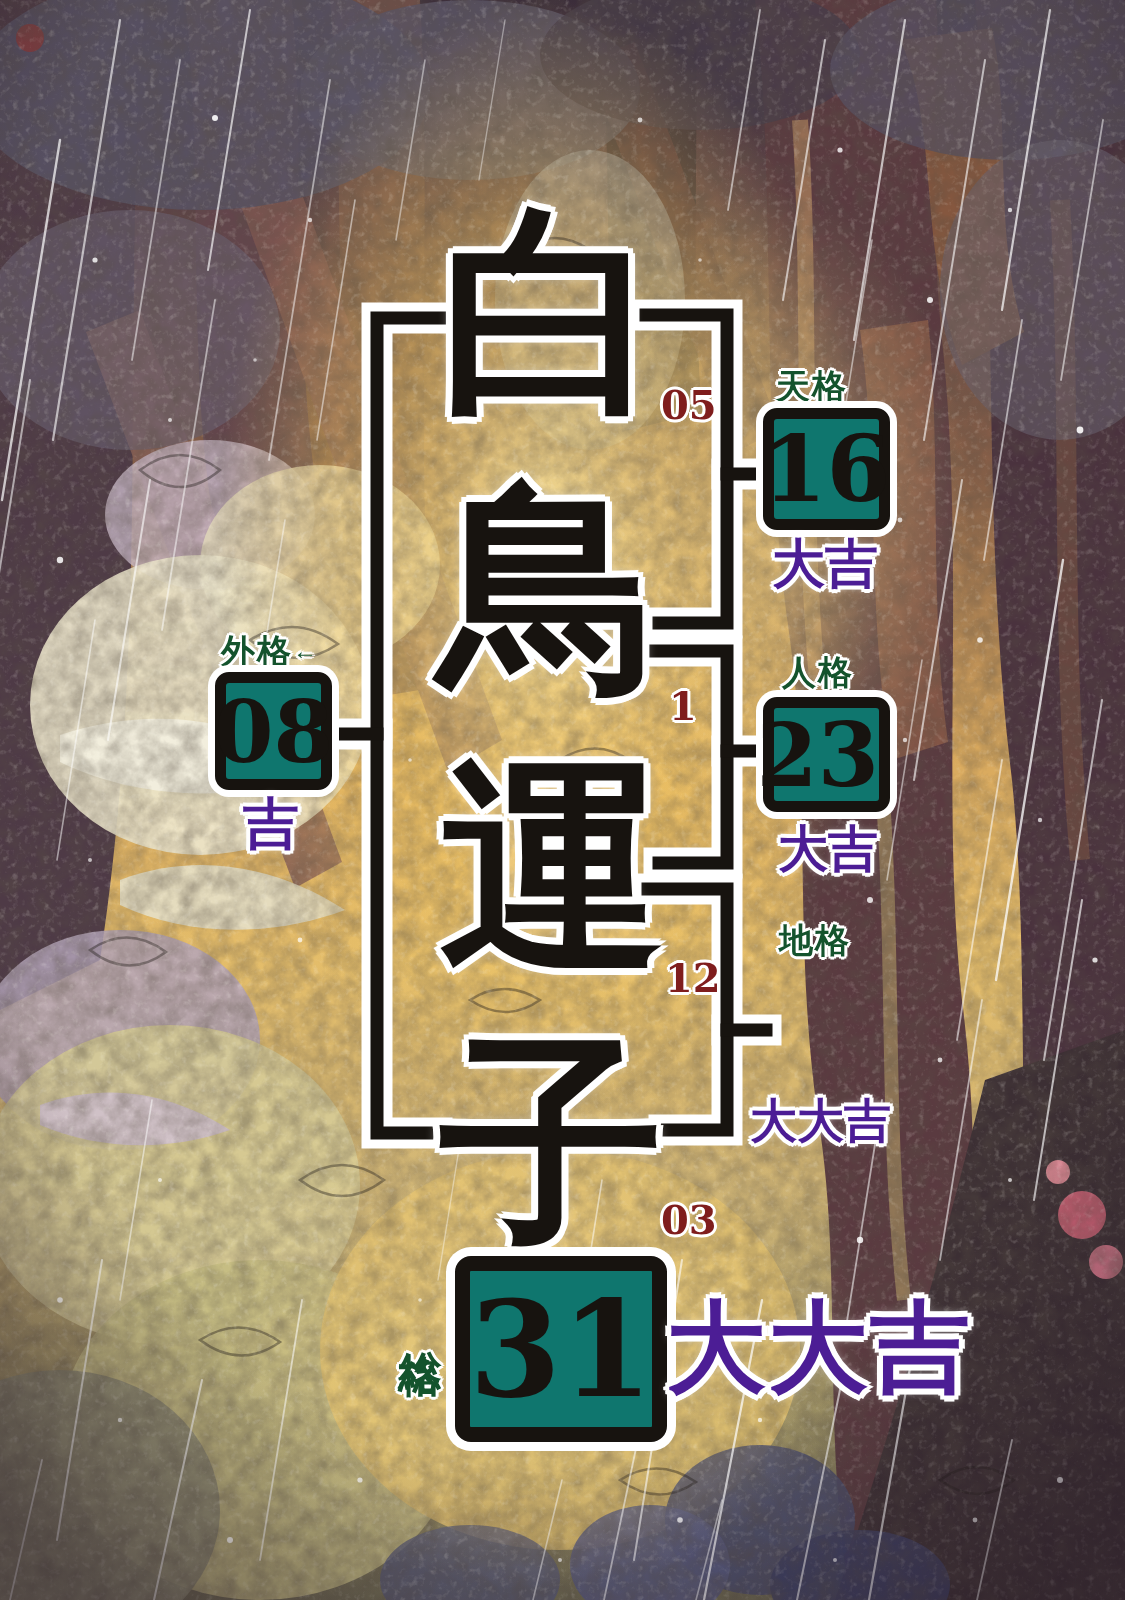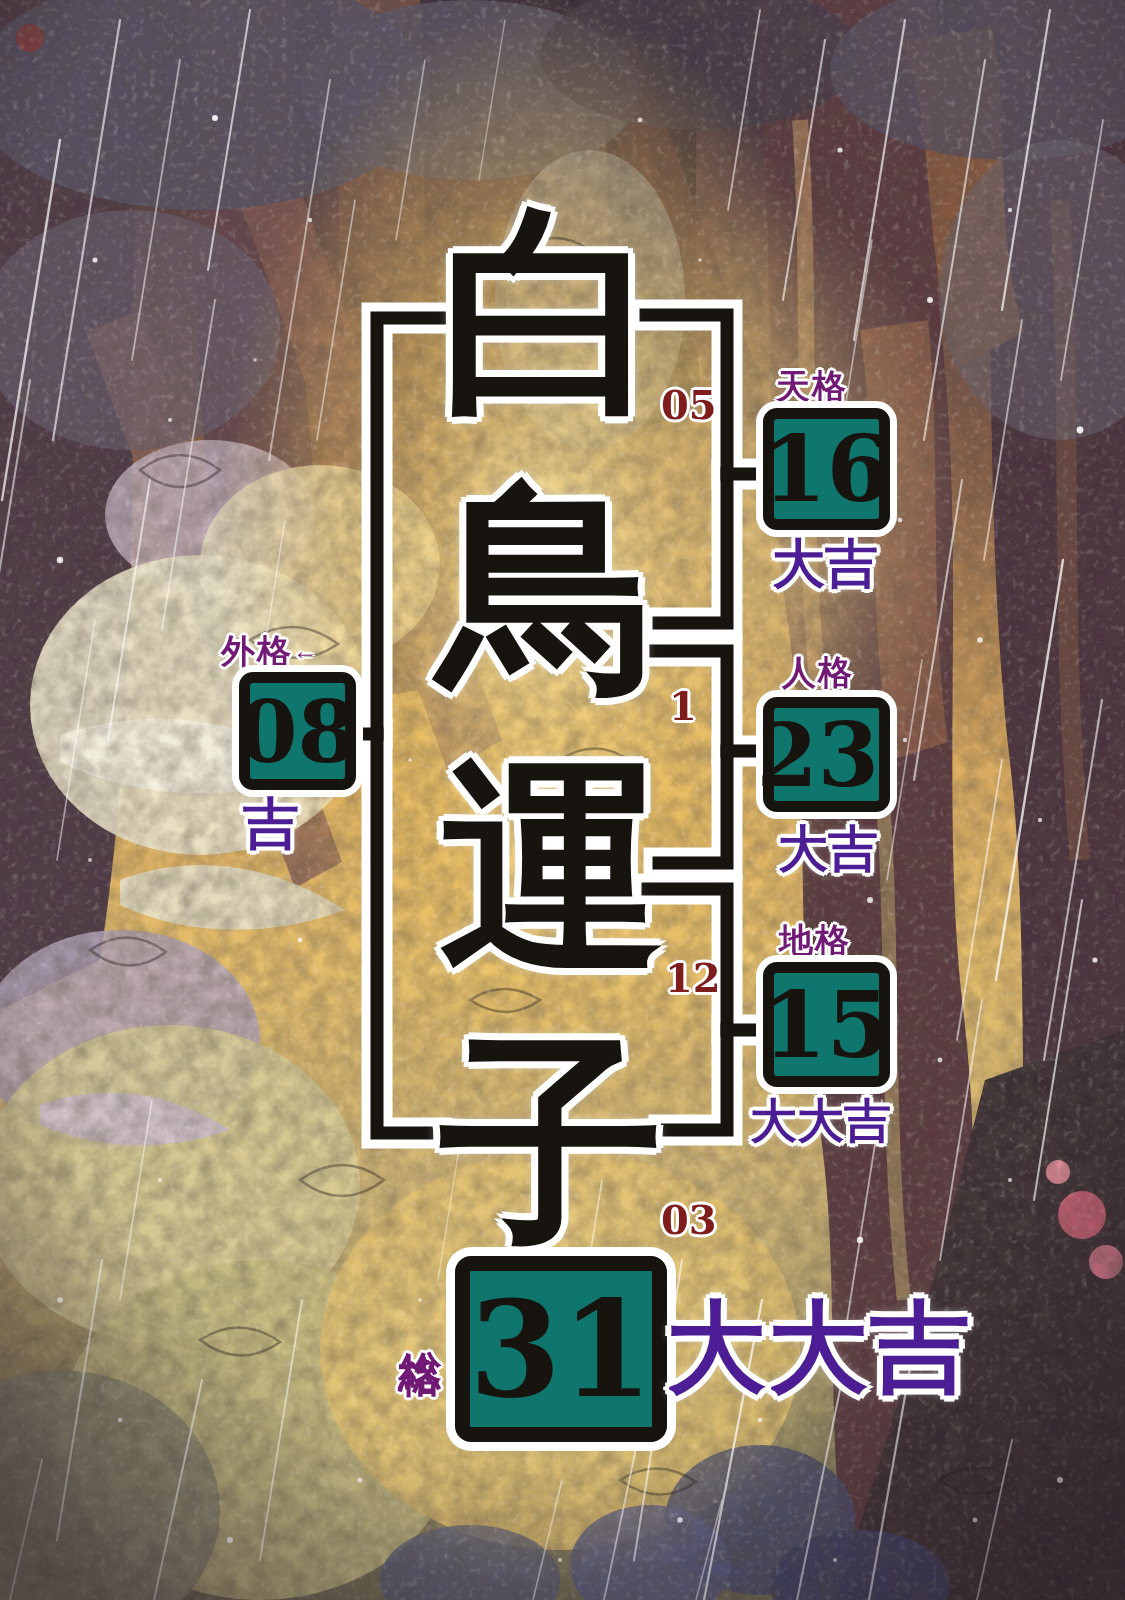--- a/index.html
+++ b/index.html
@@ -18,39 +18,39 @@
 
   
   .strokes{position:absolute;font-family:"DejaVu Serif",serif;font-weight:700;
            font-size:40px;line-height:40px;color:#7f1d1d;
            text-shadow:-3px 0 0 #fff,3px 0 0 #fff,0 -3px 0 #fff,0 3px 0 #fff,
                        -2px -2px 0 #fff,2px 2px 0 #fff,-2px 2px 0 #fff,2px -2px 0 #fff;padding-left:13px;}
   .s1{left:648px;top:385px}.s2{left:656px;top:686px}.s3{left:652px;top:958px}.s4{left:648px;top:1200px}
 
   
   .cat-label{position:absolute;font-weight:700;font-size:34px;line-height:34px;
-             letter-spacing:2px;color:#701a75;
+             letter-spacing:2px;color:#14532d;
              text-shadow:-3px 0 0 #fff,3px 0 0 #fff,0 -3px 0 #fff,0 3px 0 #fff,
                          -2px -2px 0 #fff,2px 2px 0 #fff,-2px 2px 0 #fff,2px -2px 0 #fff;}
   .lab16{left:776px;top:370px}.lab23{left:782px;top:656px}.lab15{left:779px;top:924px}
   .lab08{left:221px;top:634px}
   .lab31{left:397px;top:1316px;font-size:43px;line-height:46px;
          writing-mode:vertical-rl;text-orientation:upright;letter-spacing:4px;}
   .gaiku-arrow{font-size:24px;vertical-align:4px;letter-spacing:0;}
 
   
   .vbox{position:absolute;box-sizing:border-box;background:#0f766e;
         border:11px solid #17130f;border-radius:14px;
         box-shadow:0 0 0 7px #ffffff;
         display:flex;align-items:center;justify-content:center;
         font-family:"DejaVu Serif",serif;font-weight:700;color:#17130f;}
   .b16{left:763px;top:408px;width:127px;height:122px;font-size:92px;}
   .b23{left:763px;top:697px;width:127px;height:115px;font-size:88px;justify-content:flex-end;}
   .b15{left:763px;top:962px;width:127px;height:125px;font-size:92px;}
-  .b08{left:215px;top:672px;width:117px;height:118px;font-size:86px;margin-left:24px;}
+  .b08{left:215px;top:672px;width:117px;height:118px;font-size:86px;}
   .b31{left:455px;top:1256px;width:212px;height:186px;font-size:132px;
        border-width:15px;border-radius:16px;box-shadow:0 0 0 9px #ffffff;}
 
   
   .verdict{position:absolute;font-weight:700;color:#4c1d95;
            text-shadow:-4px 0 0 #fff,4px 0 0 #fff,0 -4px 0 #fff,0 4px 0 #fff,
                        -3px -3px 0 #fff,3px 3px 0 #fff,-3px 3px 0 #fff,3px -3px 0 #fff,
                        0 0 8px #fff;font-family:Liberation Serif, serif;}
   .v16{left:772px;top:538px;font-size:53px;line-height:53px;}
   .v23{left:778px;top:824px;font-size:50px;line-height:50px;}
@@ -303,23 +303,20 @@
   </div>
   <div class="verdict v16">大吉</div>
 
   <div class="cat-label lab23">人格</div>
   <div class="vbox b23">
     <span>23</span>
   </div>
   <div class="verdict v23">大吉</div>
 
   <div class="cat-label lab15">地格</div>
-  <div class="vbox b15">
-    <span>15</span>
-  </div>
   <div class="verdict v15">大大吉</div>
 
   <div class="cat-label lab08">
     <span>外格</span><span class="gaiku-arrow">←</span>
   </div>
   <div class="vbox b08">
     <span>08</span>
   </div>
   <div class="verdict v08">吉</div>
 

